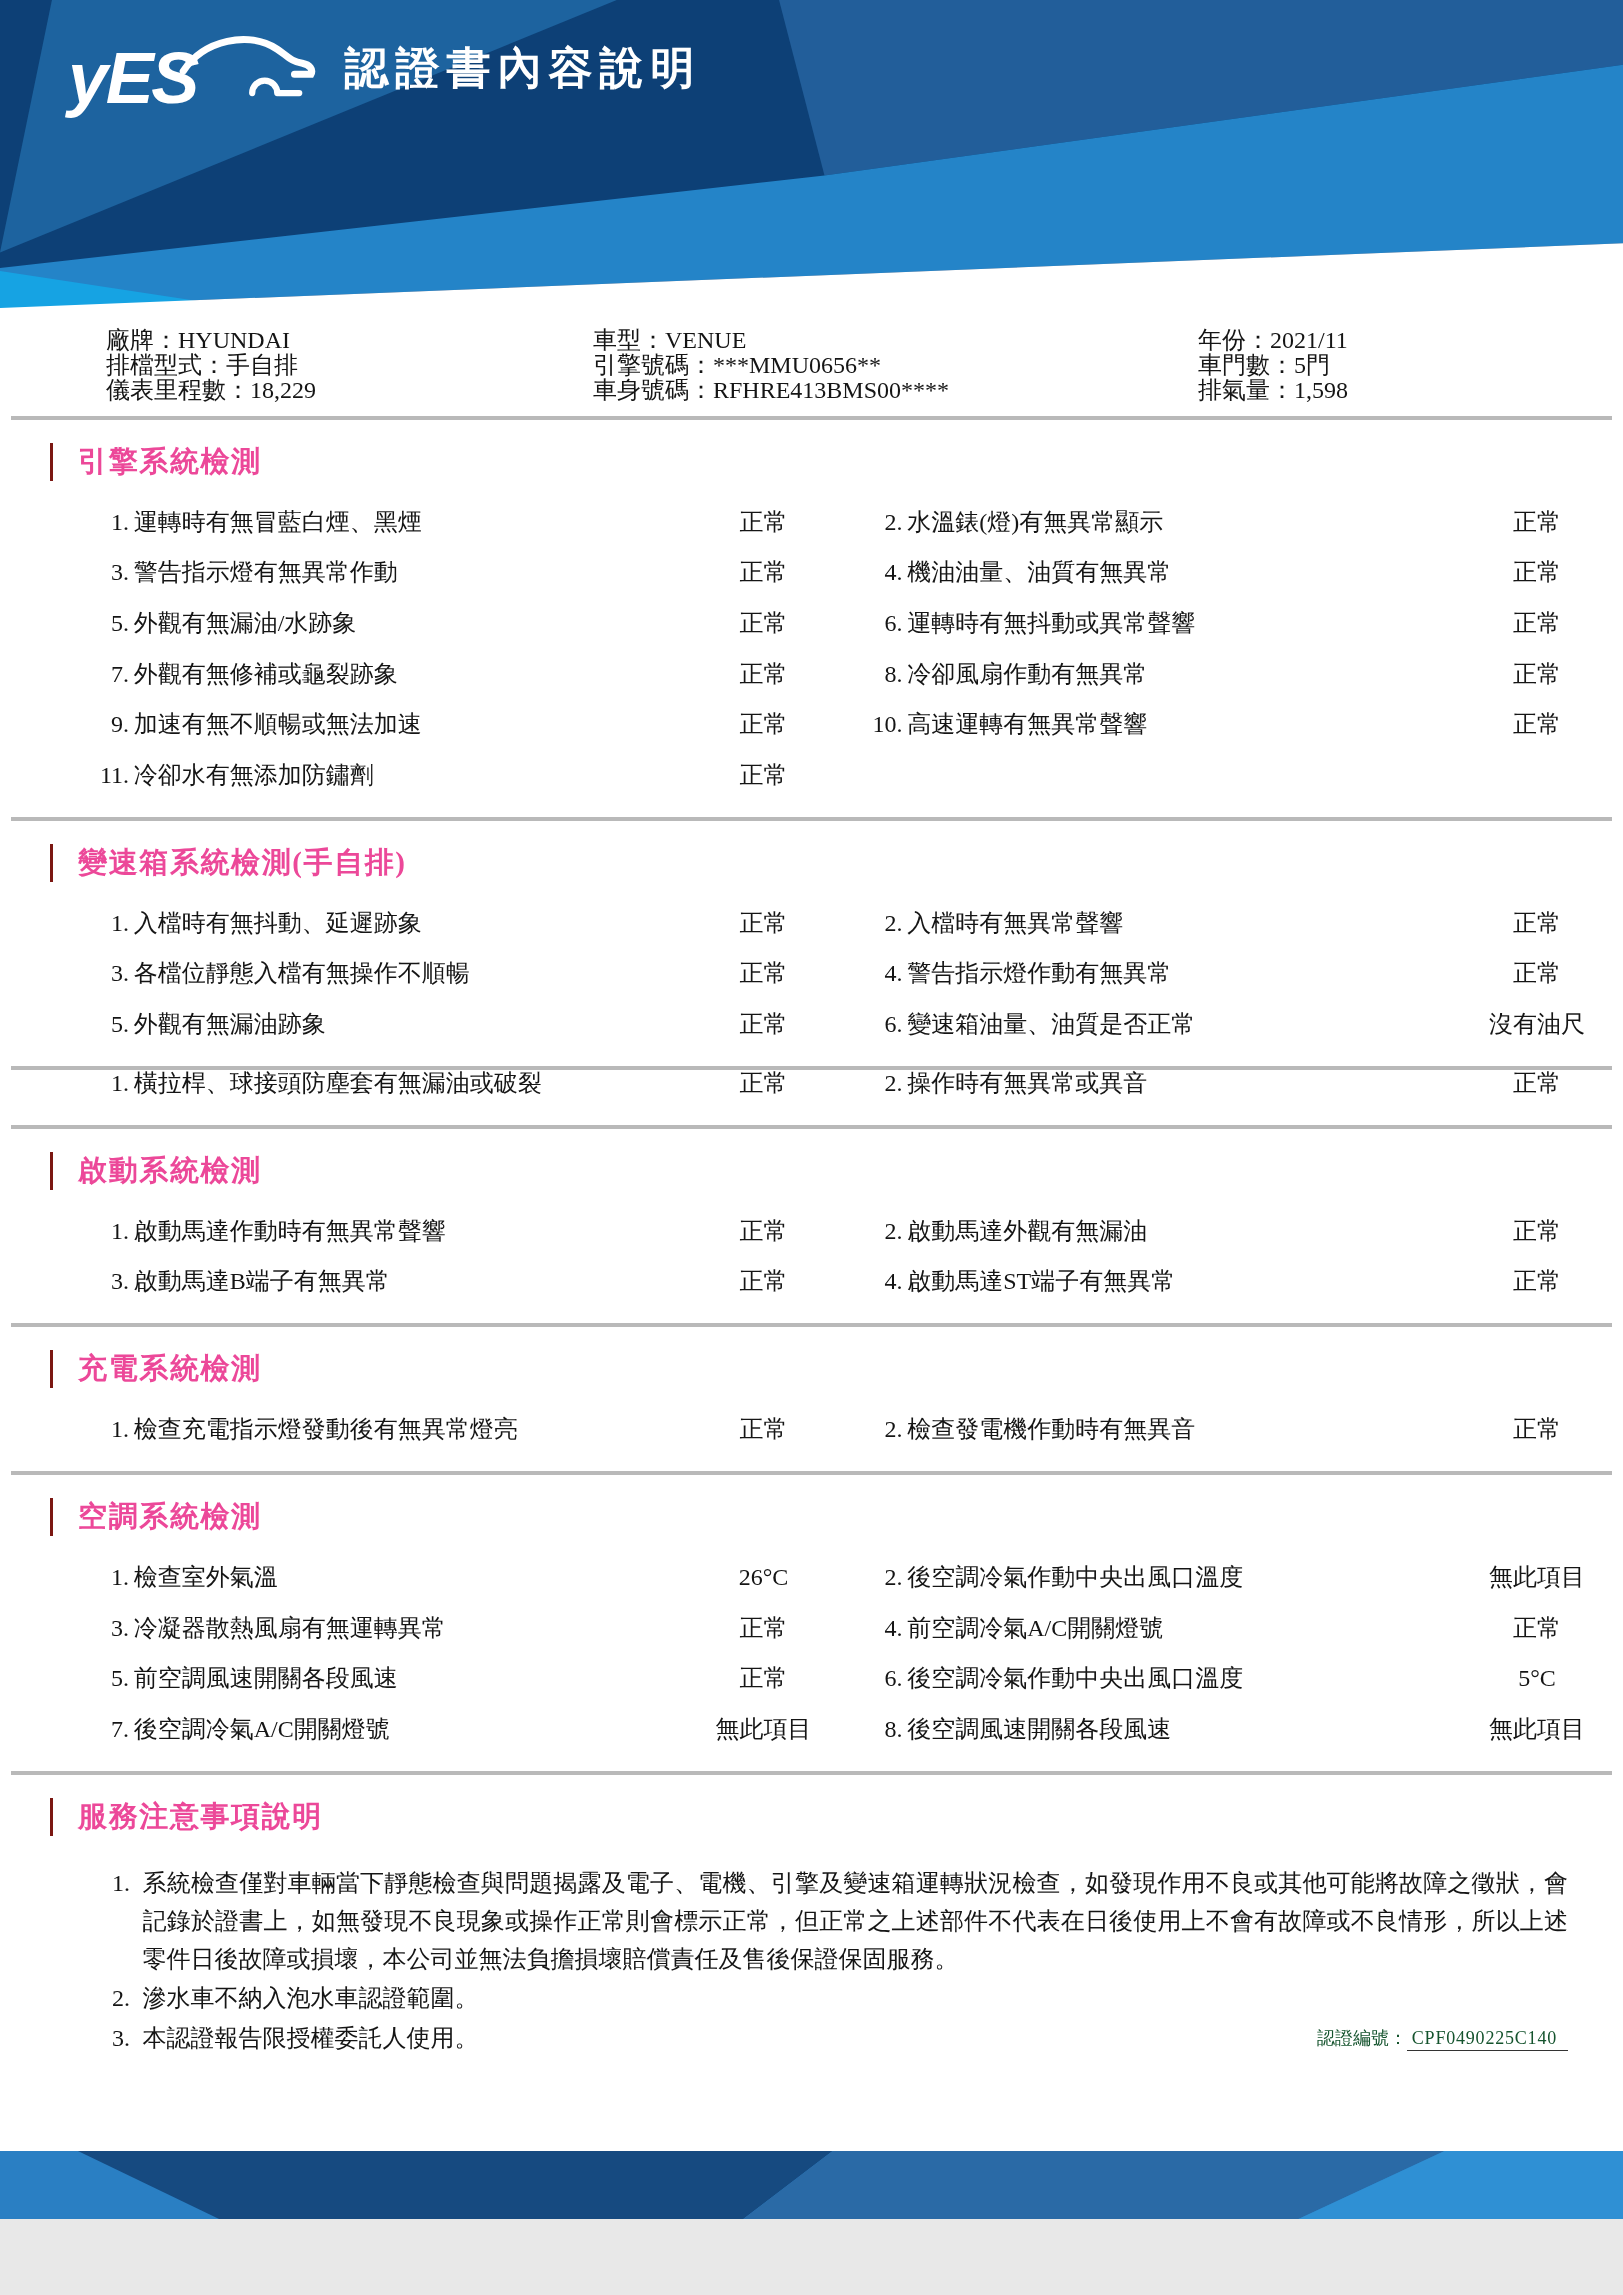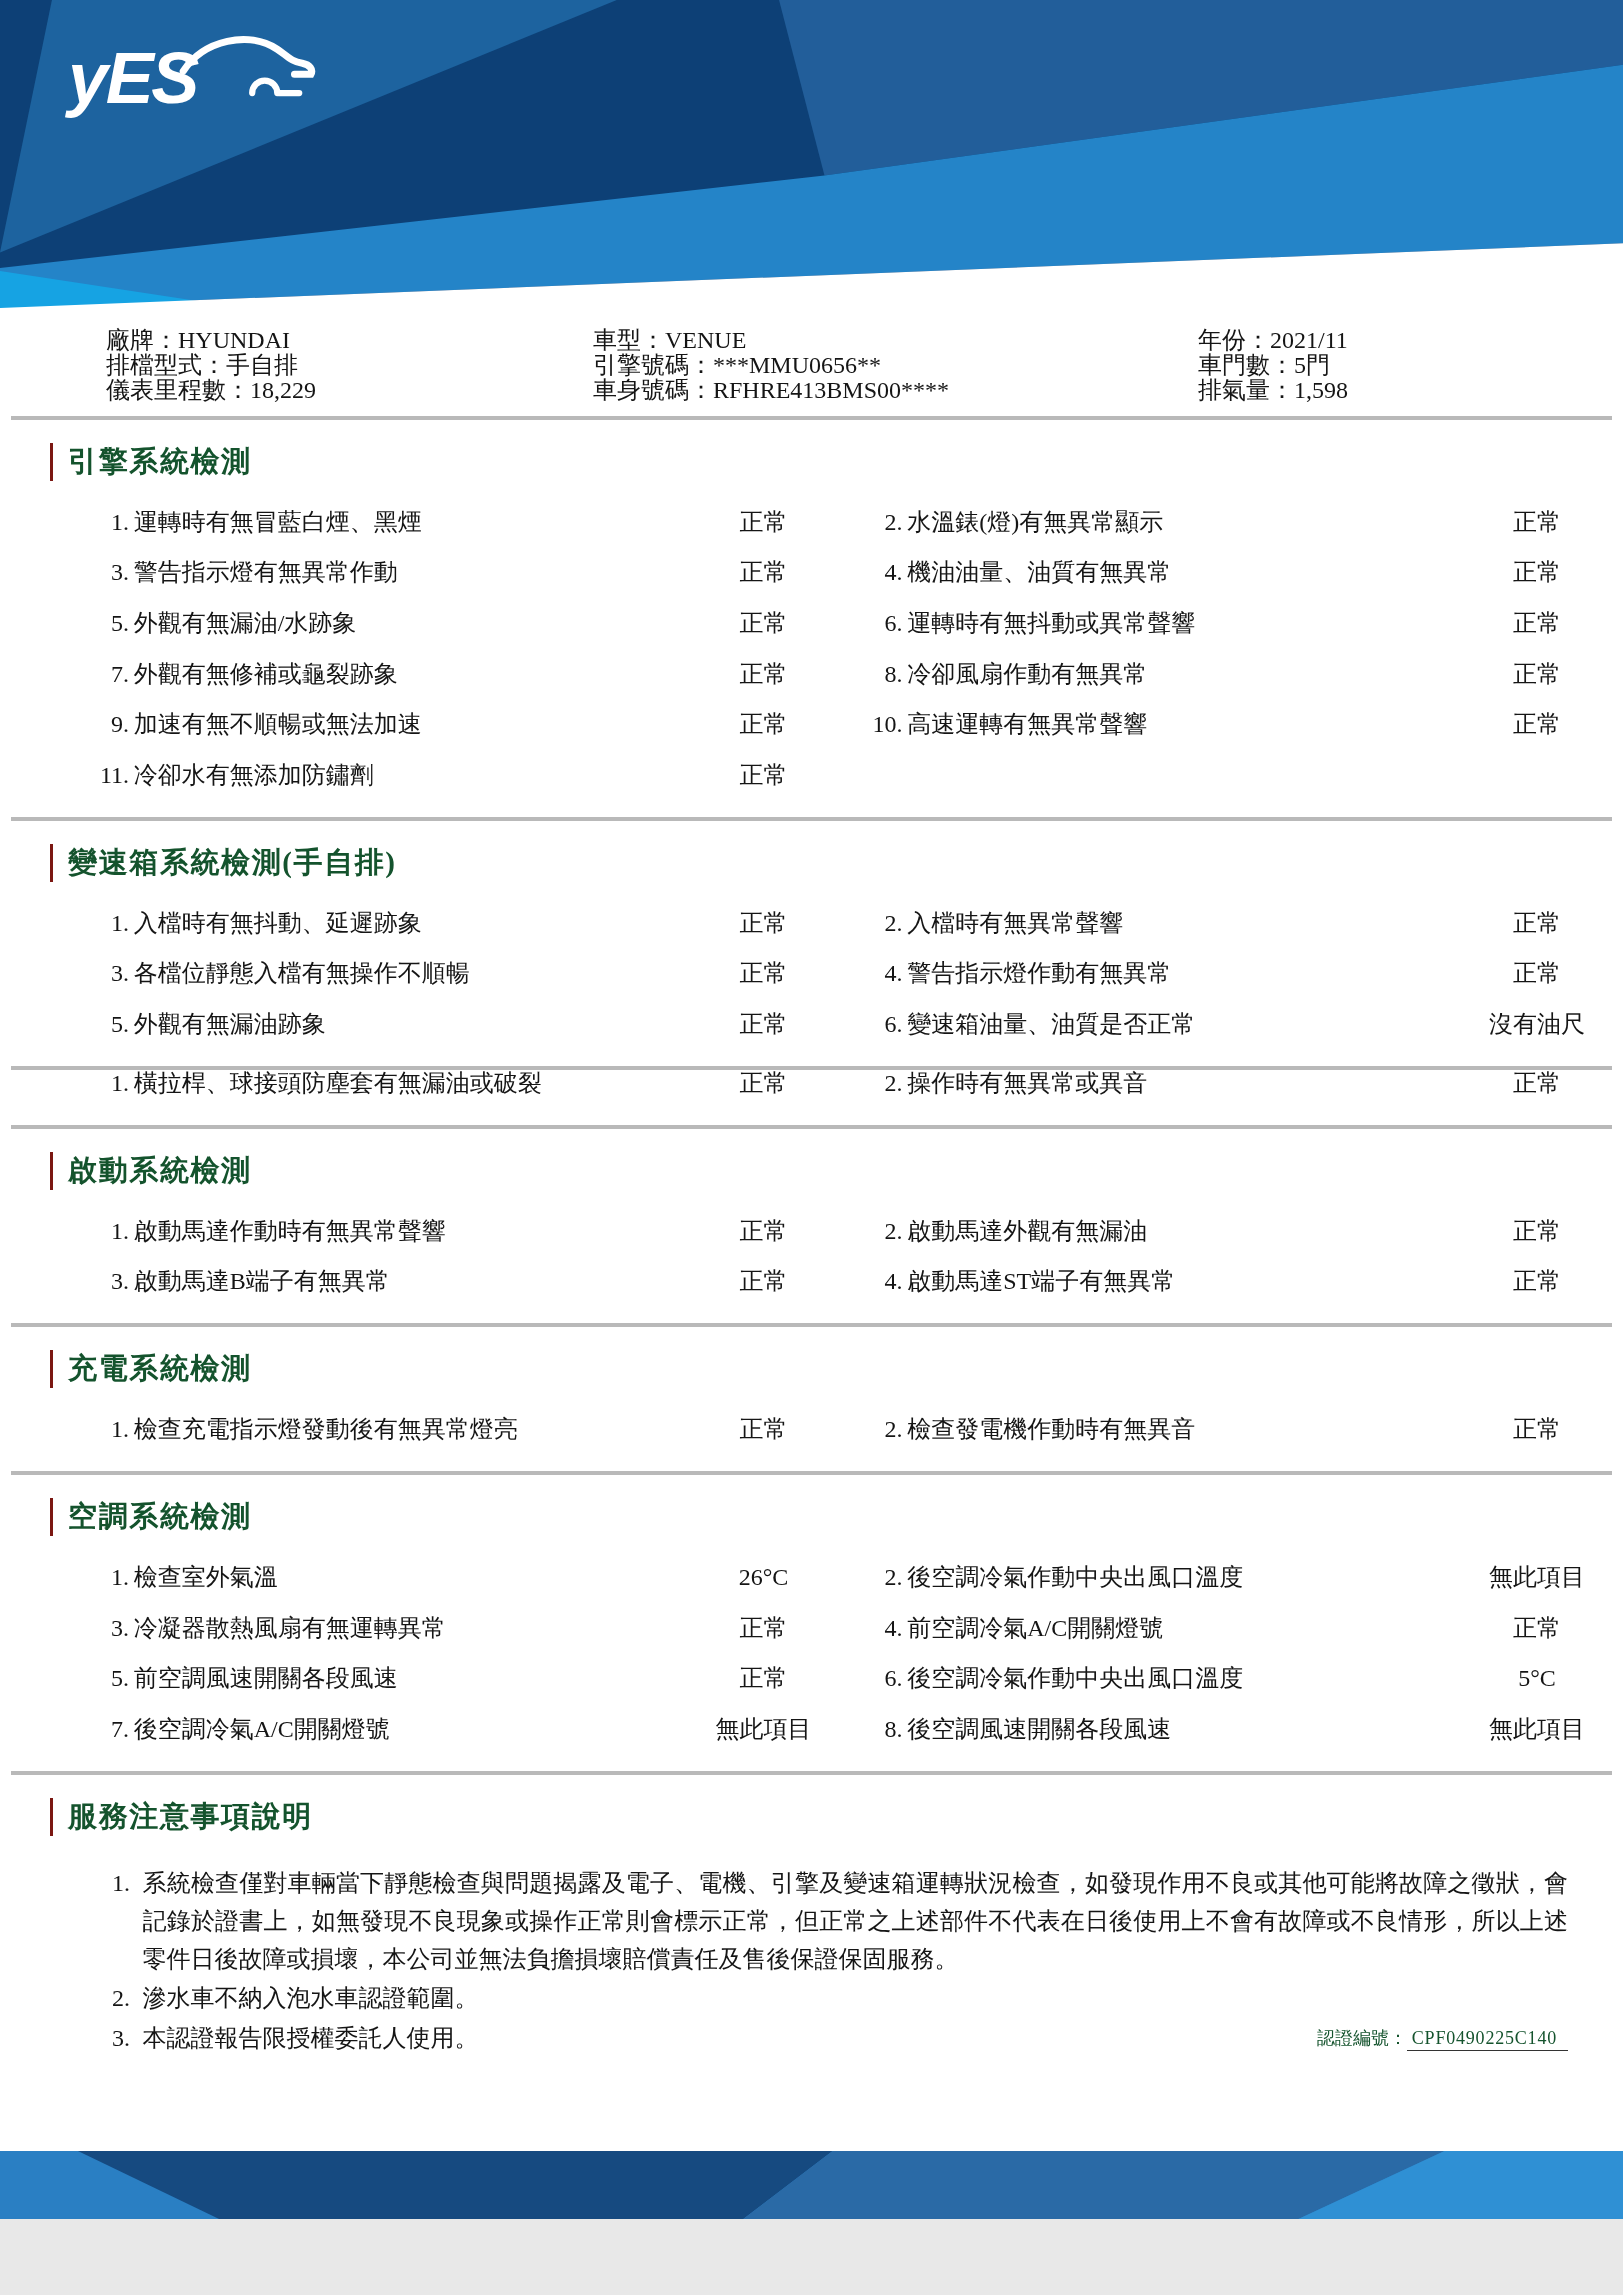--- a/index.html
+++ b/index.html
@@ -27,21 +27,21 @@
     color:#fff;font-size:44px;letter-spacing:7px;line-height:1;padding-bottom:4.7px;
   }
   
   .info{
     display:grid;grid-template-columns:487px 605px auto;
     padding:20.4px 17.3px 0 106px;row-gap:0;font-size:24px;line-height:25px;
   }
   .divider{height:3.9px;background:#b9b9b9;margin:12.6px 11px 0 11px;}
   
   .sec-title{
-    display:flex;align-items:center;gap:15px;color:#14532d;
+    display:flex;align-items:center;gap:25px;color:#ec4899;
     font-size:29px;font-weight:bold;margin:22px 0 27px 50px;letter-spacing:1.6px;
   }
   .sec-title .bar{width:3.1px;height:38px;background:#7b1712;flex:0 0 auto;}
   .items{
     display:grid;grid-template-columns:1fr 1fr;column-gap:31px;row-gap:23.6px;
     margin:0 19px 28px 88px;
   }
   .item{display:flex;align-items:baseline;font-size:24px;line-height:27px;}
   .item .no{min-width:41px;text-align:right;flex:0 0 auto;}
   .item .txt{margin-left:4.7px;}
@@ -74,20 +74,21 @@
     <div class="facet f-white"></div>
     <div class="hero-row">
       <div class="logo">
         <span class="logo-text">yES</span>
         <svg class="car-svg" width="141" height="82" viewBox="0 0 180 104">
           <path d="M8 56 C34 16 92 4 128 28 C140 36 146 44 160 46 C170 48 174 54 171 60 L150 60" fill="none" stroke="#ffffff" stroke-width="9" stroke-linecap="round"></path>
           <path d="M96 84 a16 16 0 0 1 32 0" fill="none" stroke="#ffffff" stroke-width="8" stroke-linecap="round"></path>
           <path d="M130 84 L156 84" fill="none" stroke="#ffffff" stroke-width="8" stroke-linecap="round"></path>
         </svg>
       </div>
+      <h1 class="hero-title">認證書內容說明</h1>
     </div>
   </header>
 
   <div class="info">
       <div>廠牌：HYUNDAI</div>
       <div>車型：VENUE</div>
       <div>年份：2021/11</div>
       <div>排檔型式：手自排</div>
       <div>引擎號碼：***MMU0656**</div>
       <div>車門數：5門</div>

